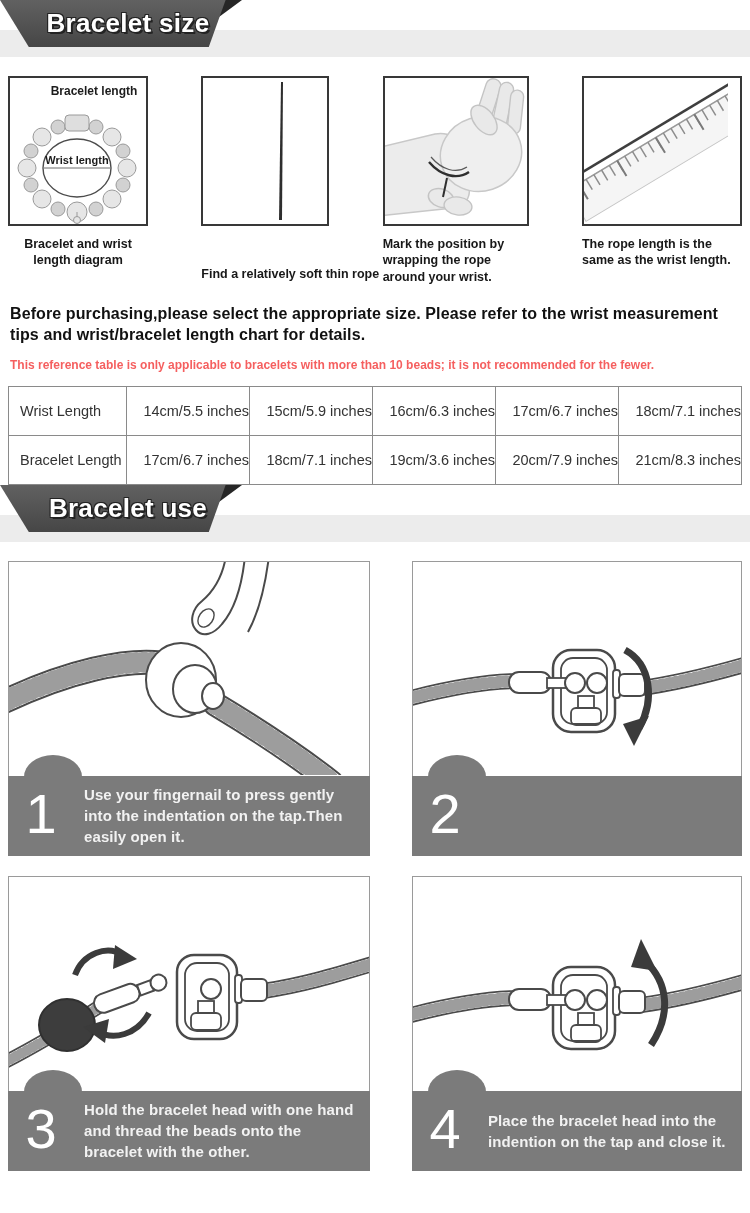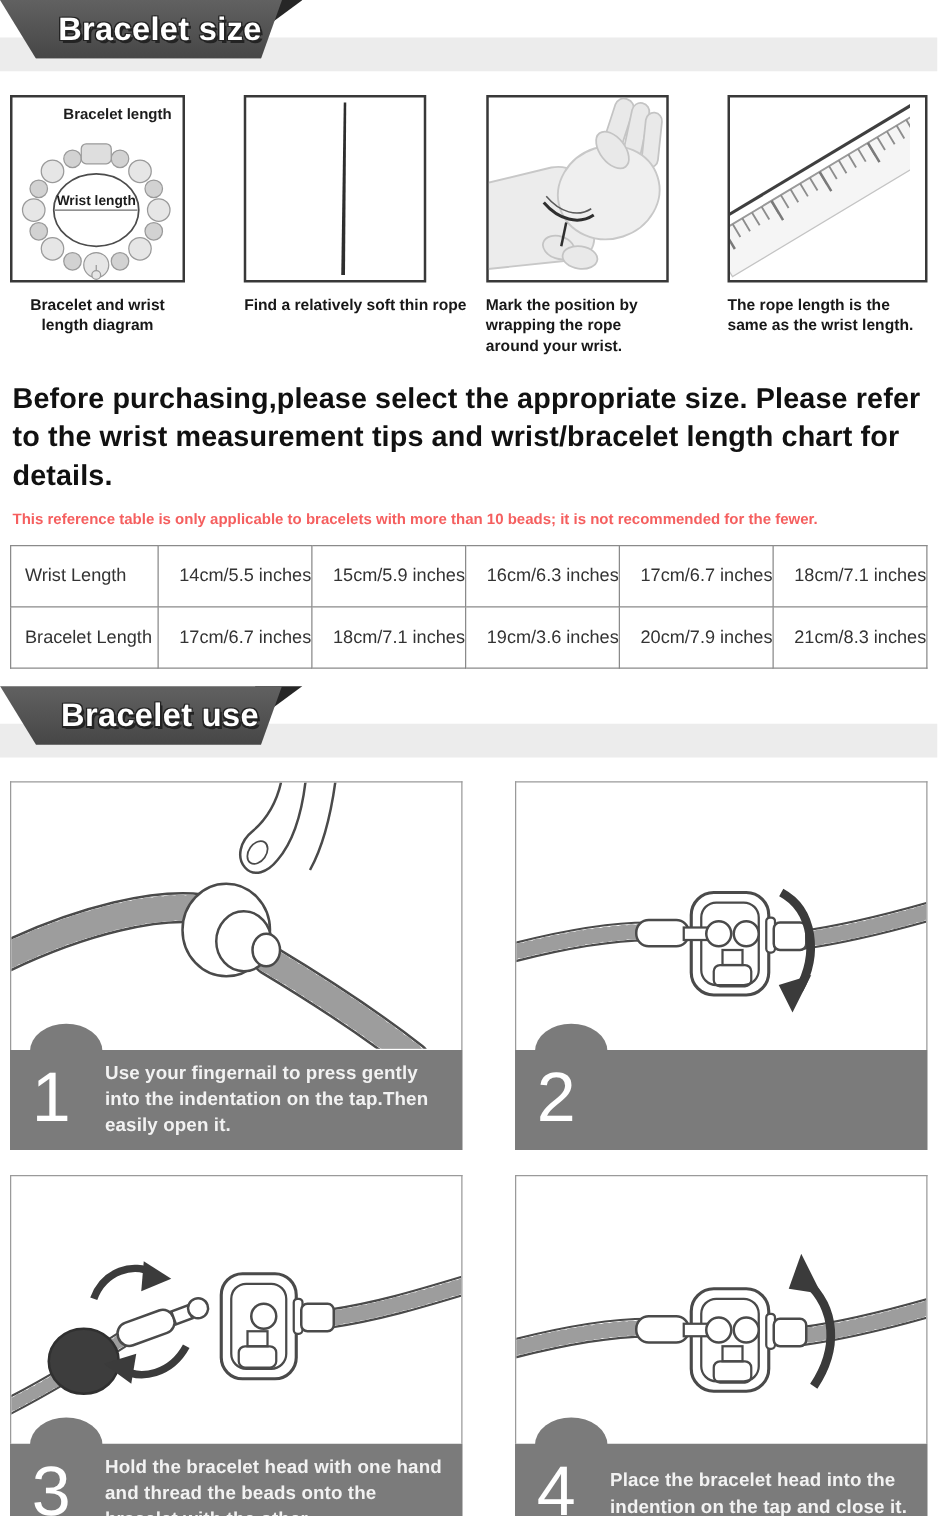--- a/index.html
+++ b/index.html
@@ -27,29 +27,29 @@
     text-shadow:2px 2px 0 #232323,-1px 1px 0 #232323,1px -1px 0 #232323,-1px -1px 0 #232323;
   }
   
   .steps-row {
     display:flex; justify-content:space-between;
     padding:0 8px; margin-top:16px;
   }
   .mstep { display:flex; flex-direction:column; }
   .mstep .imgbox { height:150px; background:#fff; border:2px solid #383838; overflow:hidden; }
   .mstep.c1 { width:140px; }
-  .mstep.c2 { width:146px; }
+  .mstep.c2 { width:128px;gap:30px; }
   .mstep.c3 { width:146px; }
   .mstep.c4 { width:160px; }
   .mstep .cap { margin-top:10px; font-size:12.5px; font-weight:700; line-height:1.3; color:#181818; }
   .mstep.c1 .cap { text-align:center; }
   .mstep.c2 .cap { white-space:nowrap; overflow:visible; }
   
   .intro {
-    margin:18px 10px 0; font-size:23px; font-weight:700;
+    margin:18px 10px 0; font-size:16px; font-weight:700;
     line-height:1.35; color:#111; letter-spacing:.1px;
   }
   .warning {
     margin:12px 10px 0; font-size:12px; font-weight:700; color:#f55f5f;
   }
   
   table.size-chart {
     margin:14px 8px 0; width:734px; border-collapse:collapse; table-layout:fixed;
   }
   table.size-chart td {
@@ -196,21 +196,21 @@
       <td class="rowhead">Bracelet Length</td>
       <td>17cm/6.7 inches</td>
       <td>18cm/7.1 inches</td>
       <td>19cm/3.6 inches</td>
       <td>20cm/7.9 inches</td>
       <td>21cm/8.3 inches</td>
     </tr>
   </tbody>
     </table>
 
-  <div class="banner" style="margin-top:14px;">
+  <div class="banner" style="">
     <div class="strip"></div>
     <div class="fold"></div>
     <div class="ribbon">
       <span>Bracelet use</span>
     </div>
   </div>
 
   <div class="panels">
 
     <div class="panel">

